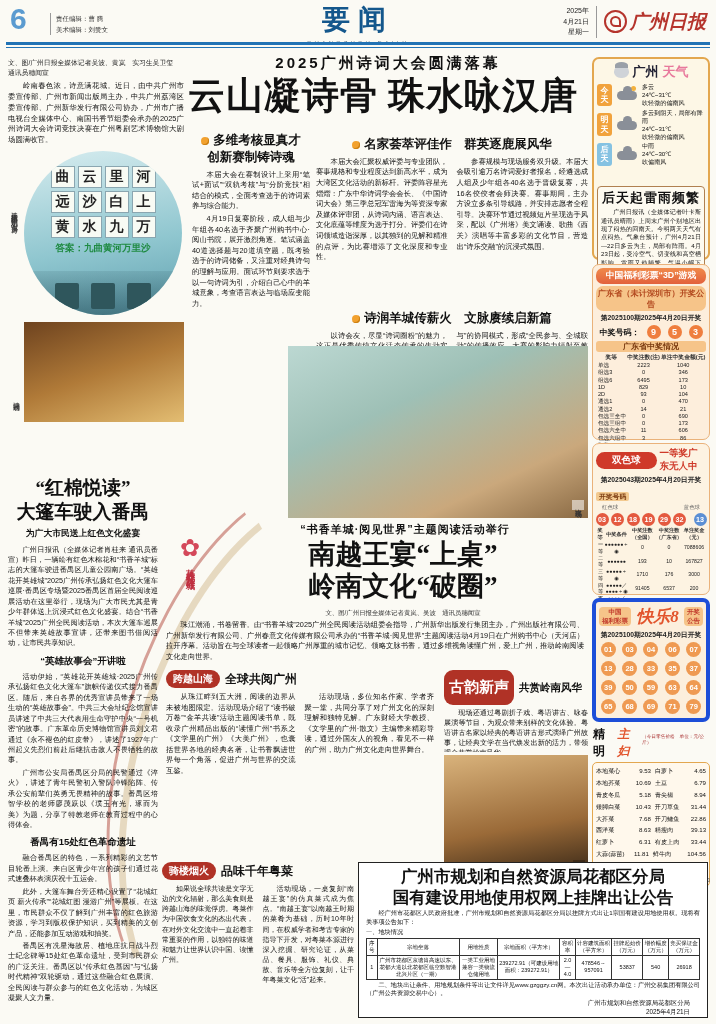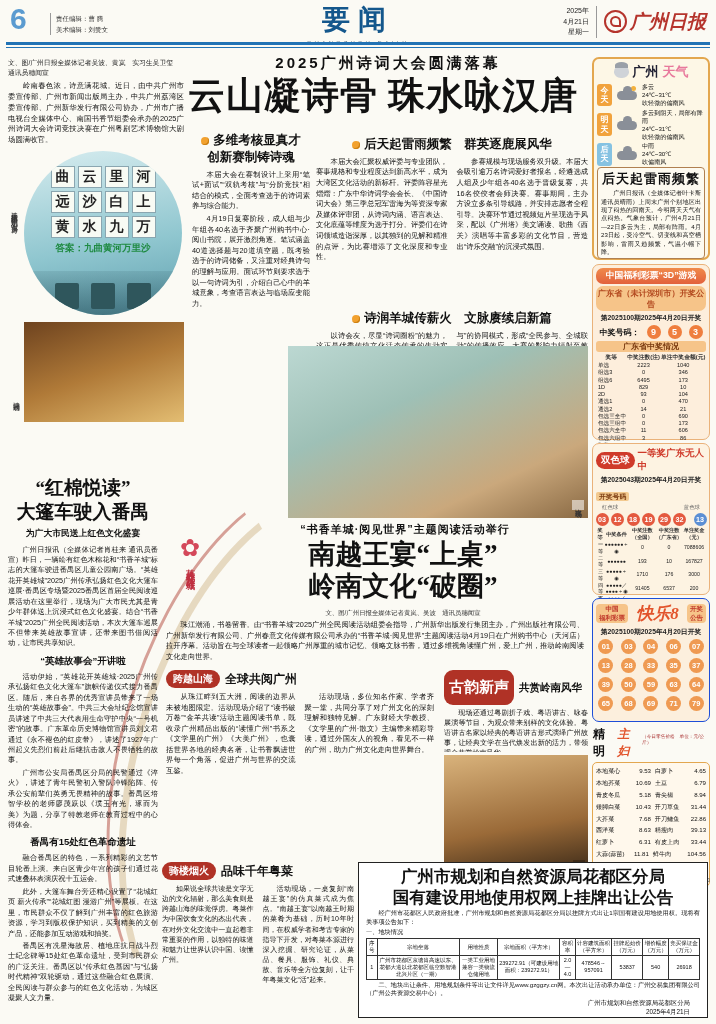--- a/index.html
+++ b/index.html
@@ -113,53 +113,53 @@
   .w-wx{font-family:"Liberation Serif",serif;font-weight:bold;font-size:13px;color:#e8799c;}
   .w-row{display:flex;align-items:center;gap:3px;margin-top:2px;}
   .w-day{width:13px;flex:none;font-weight:bold;font-size:8px;color:#fff;background:#f1a23c;border-radius:3px;
          padding:2px 1px;text-align:center;line-height:1.15;word-break:break-all;}
   #weather .w-row:last-of-type .w-day{background:#85c2e2;}
   .w-cloud{width:24px;height:15px;position:relative;flex:none;}
   .w-cloud::before{content:"";position:absolute;left:2px;bottom:2px;width:20px;height:9px;background:#8a8f98;border-radius:8px;}
   .w-cloud::after{content:"";position:absolute;left:8px;bottom:7px;width:9px;height:9px;background:#8a8f98;border-radius:50%;}
   #weather .w-row:first-of-type .w-cloud::after{box-shadow:6px -2px 0 -2px #f3b13c;}
   .w-info{font-size:6.1px;line-height:1.3;}
-  .w-box{border:1px solid #b08050;border-radius:4px;margin-top:1px;padding:2px 3px;background:#fdfaf0;}
+  .w-box{border:1px solid #b08050;border-radius:4px;margin-top:20px;padding:2px 3px;background:#fdfaf0;}
   .w-head{font-family:"Liberation Serif",serif;font-weight:bold;font-size:13px;text-align:center;letter-spacing:1px;}
   .w-body{font-size:6.1px;line-height:1.38;text-align:justify;text-indent:2em;margin-top:1px;}
   #l3d{top:264px;height:176px;background:#fdeedc;border:1px solid #eab27a;padding:3px;}
   .l3d-t1{background:linear-gradient(#f08a4b,#e2613c);color:#fff;font-weight:bold;font-size:8.8px;text-align:center;
           border-radius:7px;padding:2px 0;}
   .l3d-t2{background:#f6c489;color:#b34a20;font-weight:bold;font-size:8.2px;text-align:center;border-radius:7px;
           padding:1.5px 0;margin-top:2px;}
   .draw{font-weight:bold;font-size:6.8px;text-align:center;margin-top:2px;color:#222;}
   .l3d-nums{display:flex;align-items:center;justify-content:center;gap:7px;margin-top:2px;}
   .l3d-nums b{font-size:8px;}
   .ball3d{width:14px;height:14px;border-radius:50%;background:#ef7e3e;color:#fff;font-weight:bold;font-size:9px;
           display:flex;align-items:center;justify-content:center;}
   .l3d-tt{background:#f6c489;font-weight:bold;font-size:8px;text-align:center;border-radius:3px;margin-top:2px;color:#7a3a10;}
   .mini{width:100%;border-collapse:collapse;margin-top:1px;}
   .mini th{font-size:5.8px;font-weight:bold;color:#333;padding:0;}
   .mini td{font-size:5.6px;padding:0;text-align:center;line-height:1.3;color:#222;}
   .mini td:first-child{text-align:left;padding-left:2px;}
   #ssq{top:443px;height:152px;background:#fdf3e2;border:1px solid #eab27a;padding:3px;}
   .ssq-top{display:flex;align-items:center;gap:3px;}
-  .ssq-badge{background:#cf3a2a;color:#fff;font-weight:bold;font-size:9.5px;padding:2px 5px;border-radius:9px;flex:none;}
+  .ssq-badge{background:#cf3a2a;color:#fff;font-weight:bold;font-size:9.5px;padding:2px 16px;border-radius:9px;flex:none;}
   .ssq-head{color:#cf3a2a;font-weight:bold;font-size:9.5px;}
   .ssq-label{background:#f3c98f;font-weight:bold;font-size:6.8px;padding:1px 3px;border-radius:2px;margin-top:2px;color:#7a3a10;}
   .ball-labels{display:flex;justify-content:space-between;font-size:5.4px;color:#666;padding:0 6px;margin-top:1px;}
   .ball-row{display:flex;gap:2.5px;justify-content:center;align-items:center;margin-top:2px;}
   .rb{width:13px;height:13px;border-radius:50%;background:#e4593f;color:#fff;font-weight:bold;font-size:7.2px;
       display:flex;align-items:center;justify-content:center;flex:none;}
   .bb{width:13px;height:13px;border-radius:50%;background:#5b8fd4;color:#fff;font-weight:bold;font-size:7.2px;
       display:flex;align-items:center;justify-content:center;margin-left:5px;flex:none;}
   #ssq .mini th{font-size:5.2px;}
   #ssq .mini td{font-size:5.2px;}
   .ssq-foot{font-size:5.8px;text-align:center;border-top:1px dotted #c99;margin-top:2px;padding-top:1px;}
-  #kl8{top:598px;height:124px;background:#fcefdd;border:1px solid #1d4ed8;padding:3px;}
+  #kl8{top:598px;height:124px;background:#fcefdd;border:4px solid #1d4ed8;padding:3px;}
   .kl8-top{display:flex;align-items:center;justify-content:space-between;}
   .kl8-org,.kl8-right{font-weight:bold;font-size:6.5px;color:#c0392b;background:#f6c489;border-radius:4px;
       padding:1px 3px;text-align:center;line-height:1.25;}
   .kl8-name{font-family:"Liberation Serif",serif;font-style:italic;font-weight:bold;font-size:17px;color:#e2542c;}
   .kl8-grid{display:grid;grid-template-columns:repeat(5,1fr);gap:4px 3px;justify-items:center;margin-top:2px;}
   .kb{width:15px;height:15px;border-radius:50%;background:#ef9a52;color:#fff;font-weight:bold;font-size:7.5px;
       display:flex;align-items:center;justify-content:center;}
   #prices{top:726px;height:150px;}
   .pr-top{display:flex;align-items:baseline;gap:2px;padding:0 1px;}
   .pr-t1{font-weight:bold;font-size:12px;}
@@ -254,21 +254,21 @@
       </div>
       <div class="sec-b">
 
       <p>本届大会在赛制设计上采用“笔试+面试”“双轨考核”与“分阶竞技”相结合的模式，全面考查选手的诗词素养与综合能力。</p>
           <p>4月19日复赛阶段，成人组与少年组各40名选手齐聚广州购书中心·阅山书院，展开激烈角逐。笔试涵盖40道选择题与20道填空题，既考验选手的诗词储备，又注重对经典诗句的理解与应用。面试环节则要求选手以一句诗词为引，介绍自己心中的羊城意象，考查语言表达与临场应变能力。</p>
         </div>
     </div>
 
     <div class="ms-r">
       <div class="sec-h">
-        <span class="bullet"></span><span>后天起雷雨频繁　群英逐鹿展风华</span>
+        <span class="bullet"></span><span>名家荟萃评佳作　群英逐鹿展风华</span>
       </div>
       <div class="cols2 h-s2a">
 
       <p>本届大会汇聚权威评委与专业团队，赛事规格和专业程度达到新高水平，成为大湾区文化活动的新标杆。评委阵容星光熠熠：广东中华诗词学会会长、《中国诗词大会》第三季总冠军雷海为等资深专家及媒体评审团，从诗词内涵、语言表达、文化底蕴等维度为选手打分。评委们在诗词领域造诣深厚，以其独到的见解和精准的点评，为比赛增添了文化深度和专业性。</p>
           <p>参赛规模与现场服务双升级。本届大会吸引逾万名诗词爱好者报名，经遴选成人组及少年组各40名选手晋级复赛，共16名佼佼者会师决赛。赛事期间，主办方设立多条引导线路，并安排志愿者全程引导。决赛环节通过视频短片呈现选手风采，配以《广州塔》美文诵读、歌曲《西关》演唱等丰富多彩的文化节目，营造出“诗乐交融”的沉浸式氛围。</p>
         </div>
       <div class="sec-h sech2-wrap">
         <span class="bullet"></span><span>诗润羊城传薪火　文脉赓续启新篇</span>
       </div>
       <div class="cols2 h-s3">

